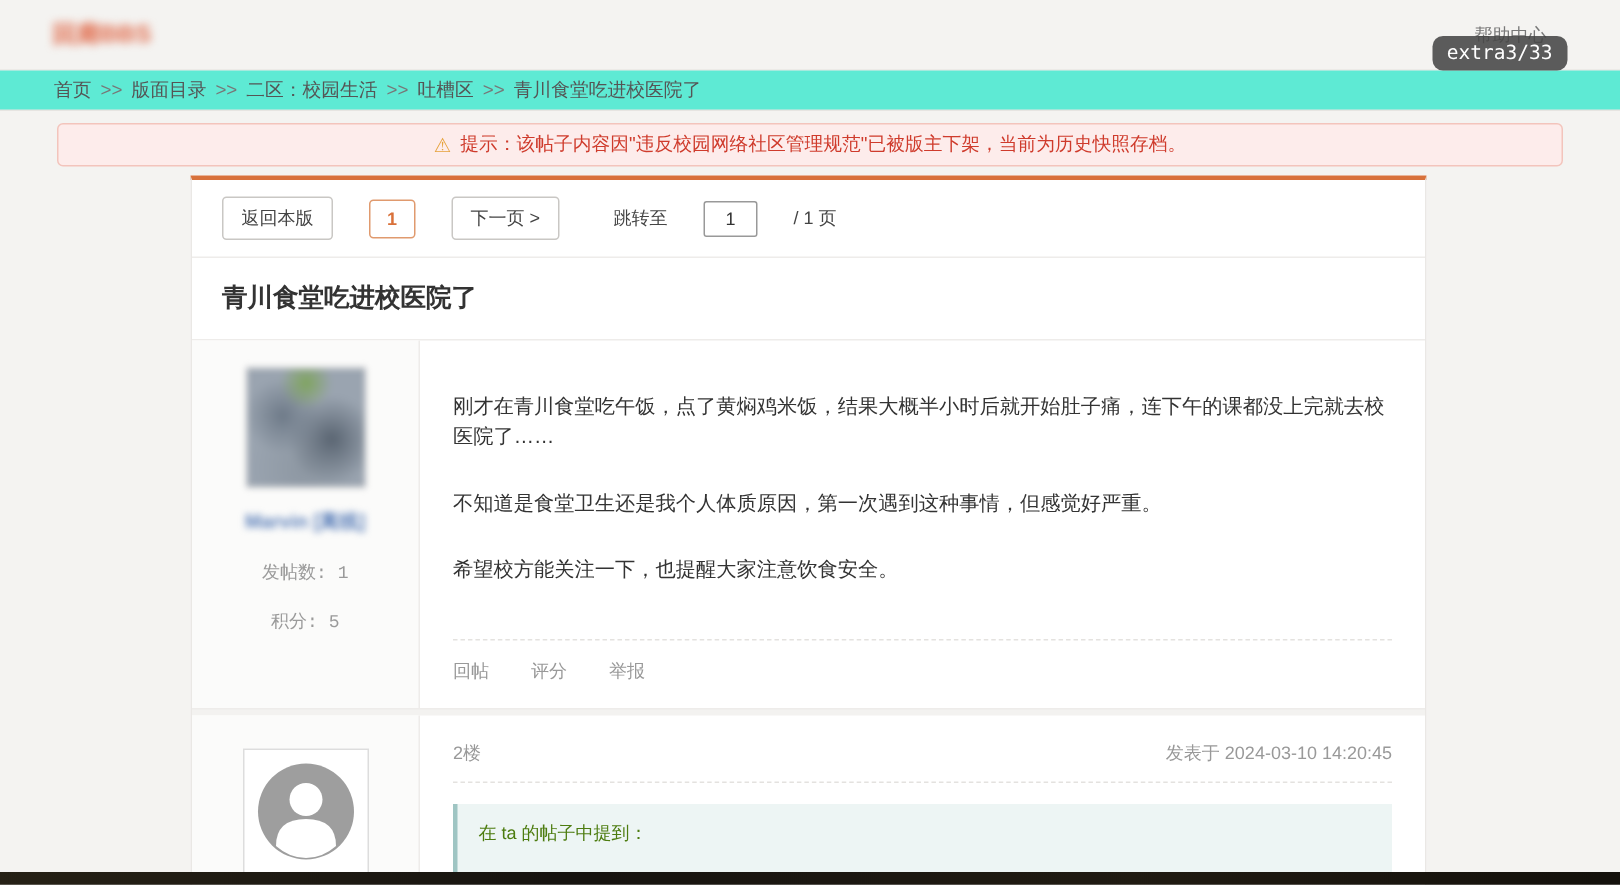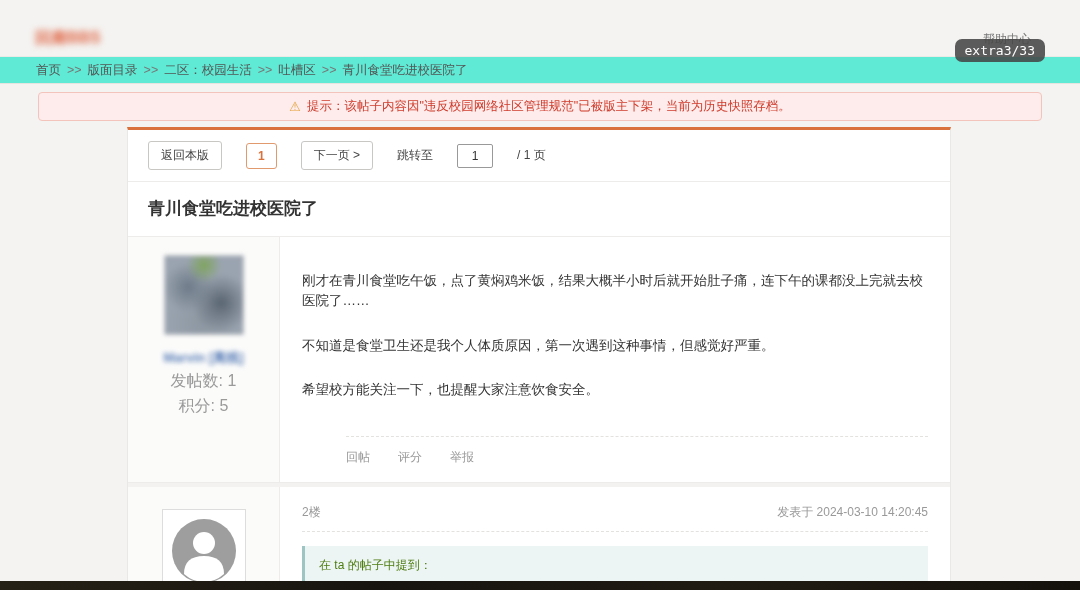--- a/index.html
+++ b/index.html
@@ -6,27 +6,26 @@
   html, body { width: 1080px; height: 590px; overflow: hidden; }
   body {
     font-family: "Liberation Sans", "DejaVu Sans", sans-serif;
     background: #f4f3f1;
     color: #333;
     position: relative;
   }
 
   
   .top-header {
-    height: 36px;
+    height: 46px;
     padding: 0 35px;
     display: flex;
     align-items: center;
     justify-content: space-between;
     position: relative;
-    margin-top: 20px;
   }
   .logo {
     font-size: 16px;
     font-weight: bold;
     color: #e06a4a;
     filter: blur(3px);
     user-select: none;
   }
   .header-right { position: relative; text-align: right; }
   .help-link { font-size: 12px; color: #777; text-decoration: none; display: inline-block; margin-right: 14px; }
@@ -107,21 +106,21 @@
     font-size: 12px;
     color: #444;
     cursor: pointer;
   }
   .pbtn.current {
     border-color: #e09a6e;
     color: #d9713a;
     padding: 5px 11px;
     font-weight: bold;
   }
-  .jump-label { }
+  .jump-label { margin-left: 12px; }
   .jump-input {
     width: 36px;
     height: 24px;
     border: 1px solid #999;
     border-radius: 2px;
     text-align: center;
     font-size: 12px;
     color: #333;
   }
 
@@ -170,40 +169,39 @@
   }
   .username {
     display: block;
     margin-top: 14px;
     font-size: 13px;
     font-weight: bold;
     color: #4a6fae;
     text-decoration: none;
   }
   .username.blurred { filter: blur(2.5px); color: #5b7fb9; }
-  .user-stat { margin-top: 4px; font-size: 16px; color: #9a9a9a; }
+  .user-stat { margin-top: 16px; font-size: 12px; color: #9a9a9a; font-family: Liberation Mono, monospace; }
 
   .post-body { flex: 1; padding: 10px 22px 0; }
   .post-head {
     display: flex;
     justify-content: space-between;
     font-size: 12px;
     color: #999;
     padding: 7px 0 10px;
     border-bottom: 1px dashed #e4e2df;
   }
   .post-body p { font-size: 13.5px; color: #333; margin: 24px 0; line-height: 1.5; }
   .post-actions {
     margin-top: 36px;
     border-top: 1px dashed #e4e2df;
     padding: 12px 0 16px;
     display: flex;
     gap: 28px;
     font-size: 12px;
-    margin-left: 44px;
   }
   .action-link { color: #999; text-decoration: none; cursor: pointer; }
 
   .post-divider { height: 5px; background: #f3f2f0; border-top: 1px solid #eeecea; }
 
   
   .quote {
     margin-top: 14px;
     background: #edf5f4;
     border-left: 3px solid #9fc5c3;

